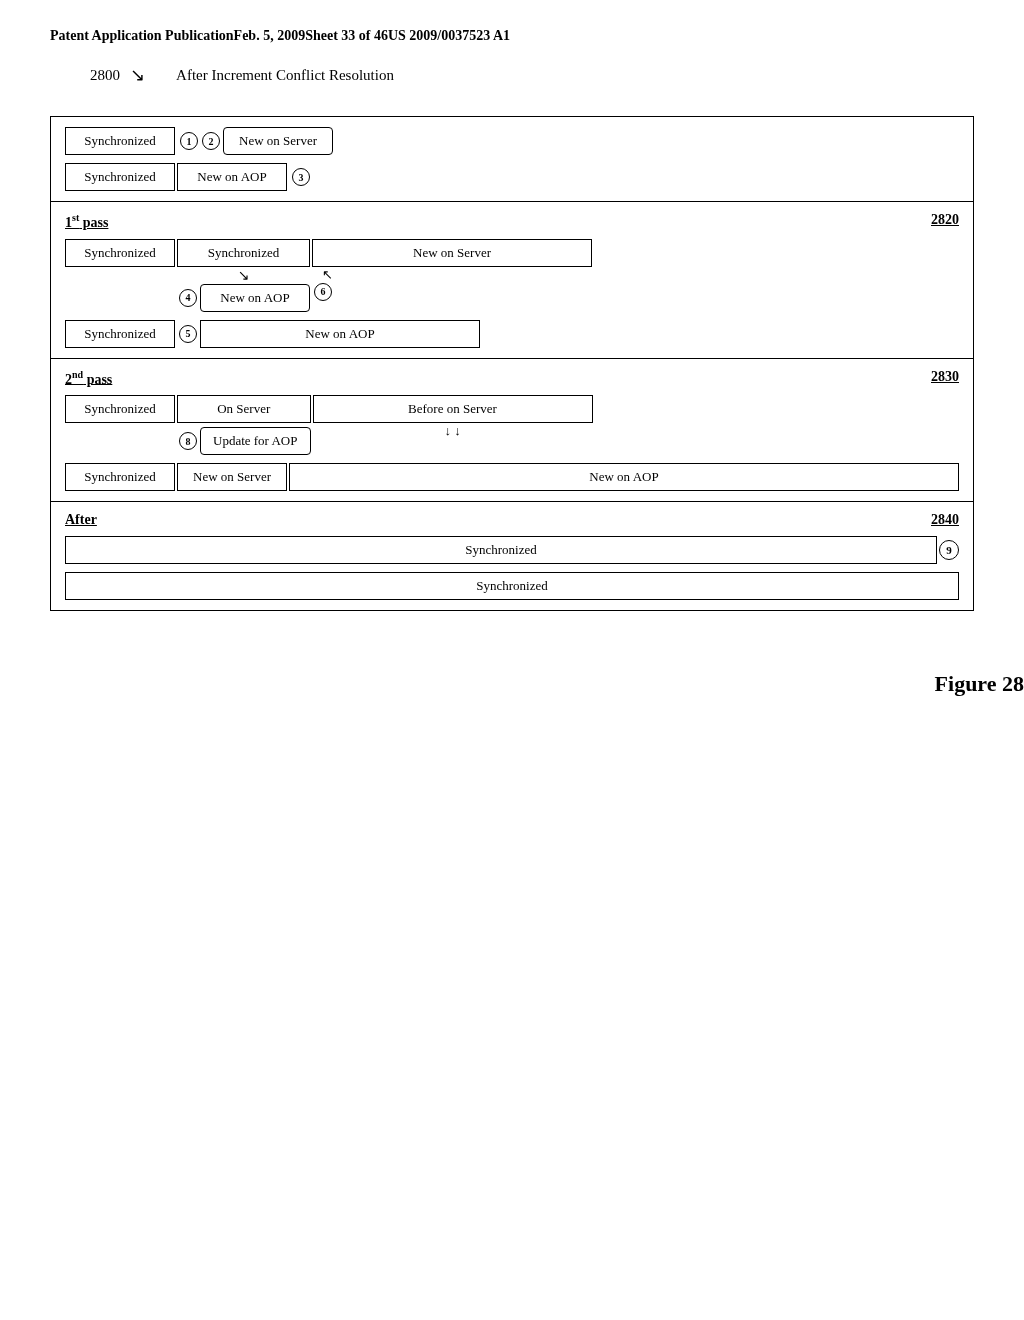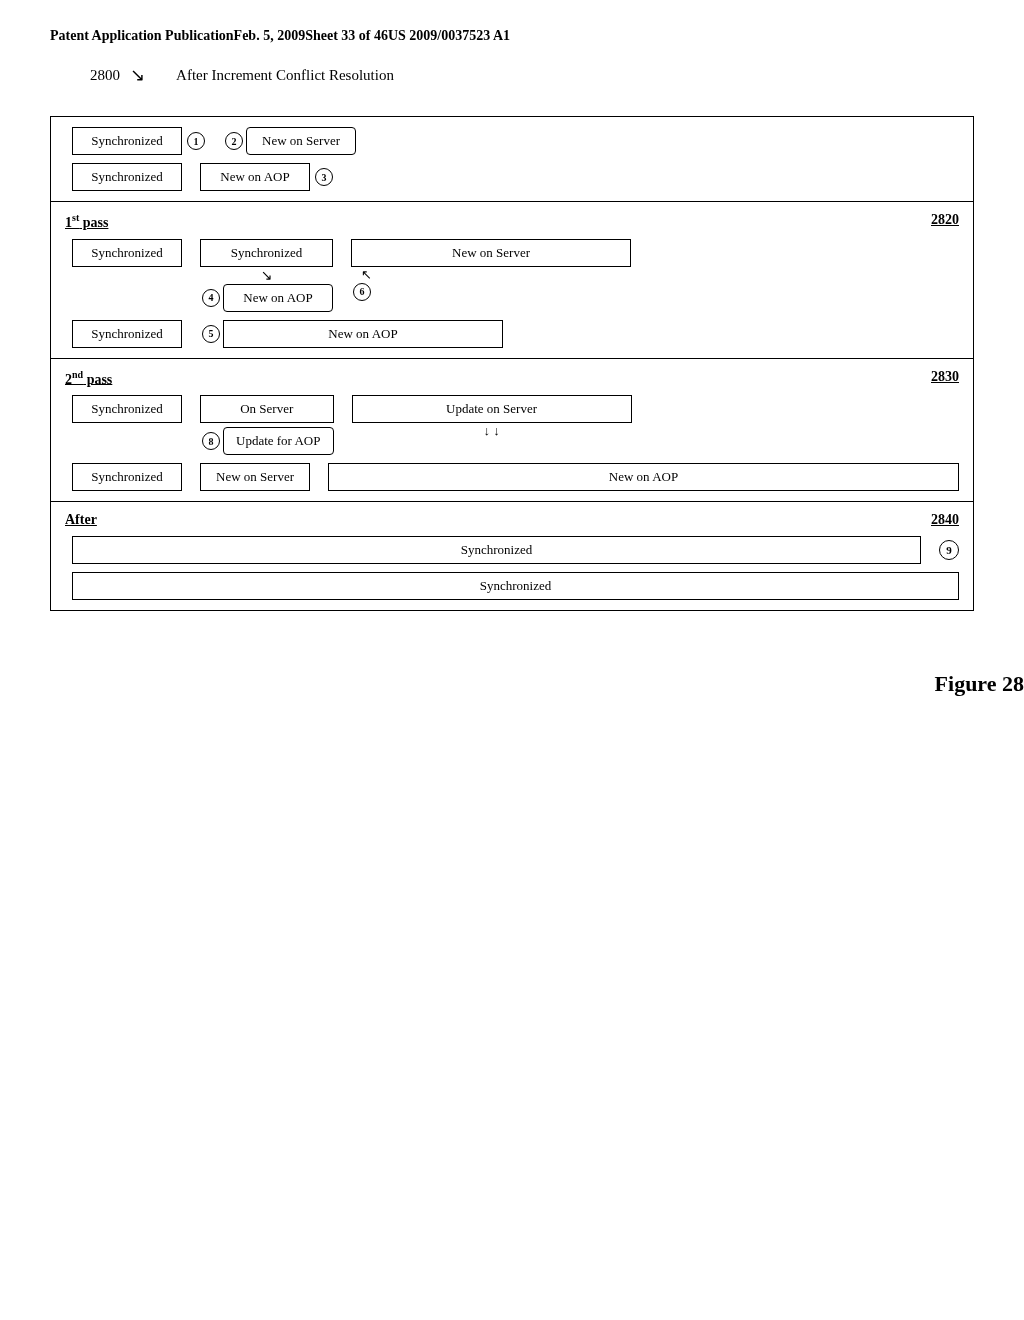--- a/index.html
+++ b/index.html
@@ -75,23 +75,22 @@
 
     .section-number {
       font-size: 14px;
       font-weight: bold;
       text-decoration: underline;
     }
 
     .row {
       display: flex;
       align-items: center;
-      gap: 18px;
+      gap: 2px;
       margin-bottom: 8px;
-      margin-left: 7px;
     }
 
     .row:last-child {
       margin-bottom: 0;
     }
 
     .cell {
       border: 1.5px solid #000;
       padding: 5px 12px;
       font-size: 13px;
@@ -270,21 +269,21 @@
         </div>
         <div class="label-with-circle" style="margin-top:4px;">
           <span class="inline-circle">8</span>
           <div class="cell cell-rounded">
             <span>Update for AOP</span>
           </div>
         </div>
       </div>
       <div class="col-group">
         <div class="cell cell-wide">
-          <span>Update on Server</span>
+          <span>Before on Server</span>
         </div>
         <div style="text-align:center; font-size:13px;">↓ ↓</div>
       </div>
     </div>
 
     <div class="row">
       <div class="cell">
         <span>Synchronized</span>
       </div>
       <div class="cell">

